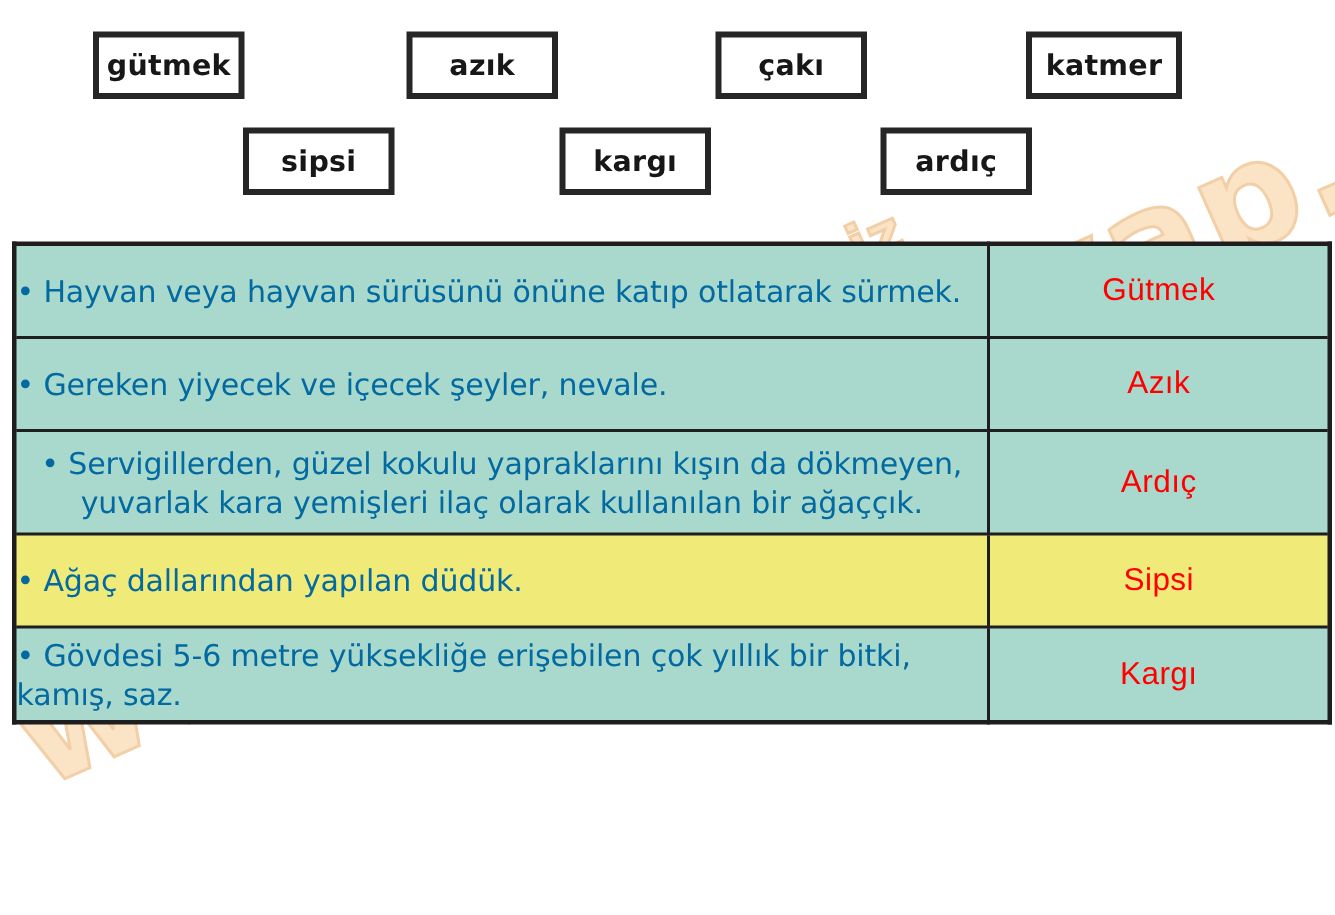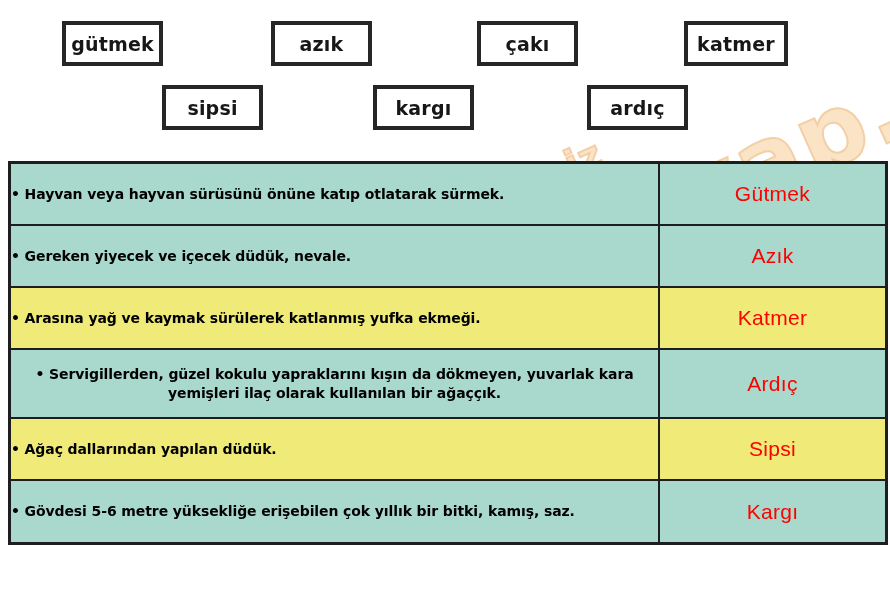--- a/index.html
+++ b/index.html
@@ -89,24 +89,24 @@
   }
   #match-table td {
     border: 2px solid #1e1e1e;
     padding: 0;
     vertical-align: middle;
   }
   td.def-cell {
     width: 647px;
     padding: 6px 8px 6px 8px;
     font-family: "DejaVu Sans", sans-serif;
-    font-weight: bold;
-    font-size: 14px;
+    font-weight: normal;
+    font-size: 20px;
     line-height: 1.30;
-    color: #000000;
+    color: #0369a1;
     letter-spacing: -.1px;
   }
   td.word-cell {
     width: 225px;
     text-align: center;
     font-family: "Liberation Sans", sans-serif;
     font-size: 21px;
     color: #ff0000;
     letter-spacing: .3px;
   }
@@ -135,26 +135,22 @@
     <div class="word-box" style="left: 587px; top: 85px; width: 101px; height: 45px;">ardıç</div>
   </div>
 
 <table id="match-table">
   <tbody>
       <tr class="teal">
         <td class="def-cell r-tall">• Hayvan veya hayvan sürüsünü önüne katıp otlatarak sürmek.</td>
         <td class="word-cell">Gütmek</td>
       </tr>
       <tr class="teal">
-        <td class="def-cell r-tall">• Gereken yiyecek ve içecek düdük, nevale.</td>
+        <td class="def-cell r-tall">• Gereken yiyecek ve içecek şeyler, nevale.</td>
         <td class="word-cell">Azık</td>
-      </tr>
-      <tr class="yellow">
-        <td class="def-cell r-tall">• Arasına yağ ve kaymak sürülerek katlanmış yufka ekmeği.</td>
-        <td class="word-cell">Katmer</td>
       </tr>
       <tr class="teal">
         <td class="def-cell r-xtall">• Servigillerden, güzel kokulu yapraklarını kışın da dökmeyen, yuvarlak kara yemişleri ilaç olarak kullanılan bir ağaççık.</td>
         <td class="word-cell">Ardıç</td>
       </tr>
       <tr class="yellow">
         <td class="def-cell r-tall">• Ağaç dallarından yapılan düdük.</td>
         <td class="word-cell">Sipsi</td>
       </tr>
       <tr class="teal">

